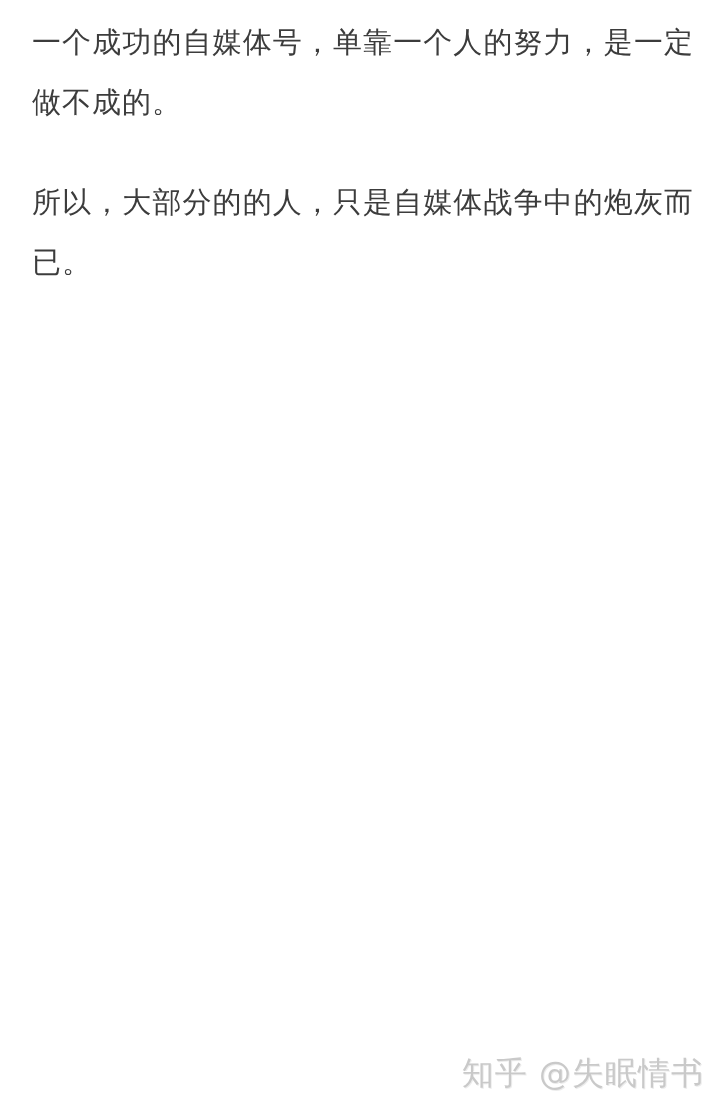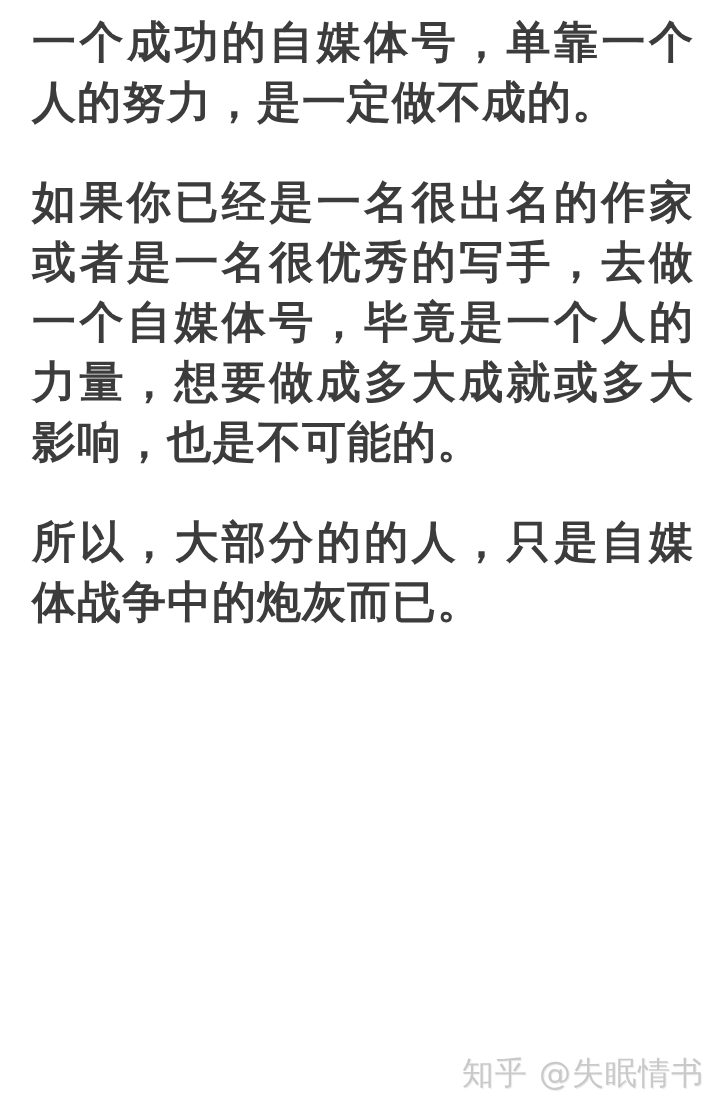--- a/index.html
+++ b/index.html
@@ -13,42 +13,41 @@
     height: 1108px;
     background: #ffffff;
     overflow: hidden;
     font-family: "DejaVu Sans", sans-serif;
   }
   .content {
     padding: 12px 26px 0 32px;
   }
   .content p {
     margin: 0 0 40px 0;
-    font-size: 44px;
+    font-size: 29px;
     line-height: 60px;
     letter-spacing: 1px;
     color: #3c3c3c;
-    font-weight: 700;
+    font-weight: 400;
     word-break: break-all;
     text-align: justify;
   }
   .watermark {
     position: absolute;
     right: 16px;
     bottom: 12px;
     font-size: 32px;
     letter-spacing: 1px;
     color: #c9c9c9;
     text-shadow: -1px -1px 0 rgba(255,255,255,0.9), 1px 1px 0 rgba(180,180,180,0.25);
     white-space: nowrap;
   }
 </style>
 </head>
 <body>
 
 <div class="page">
   <div class="content">
     <p>一个成功的自媒体号，单靠一个人的努力，是一定做不成的。</p>
-    <p>如果你已经是一名很出名的作家或者是一名很优秀的写手，去做一个自媒体号，毕竟是一个人的力量，想要做成多大成就或多大影响，也是不可能的。</p>
     <p>所以，大部分的的人，只是自媒体战争中的炮灰而已。</p>
   </div>
   <div class="watermark">知乎 @失眠情书</div>
 </div>
 
 </body></html>

